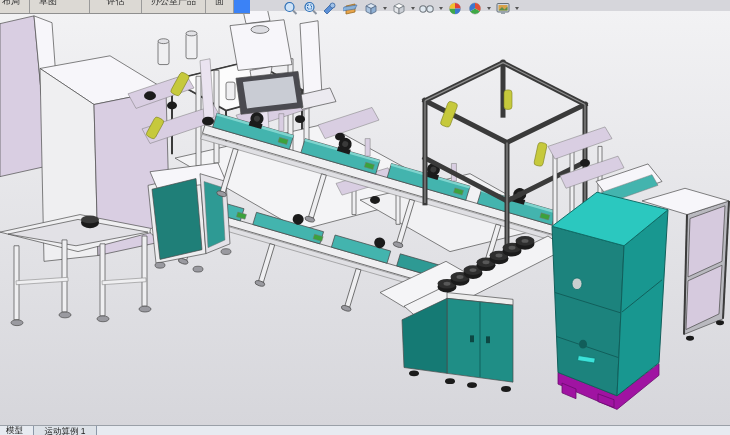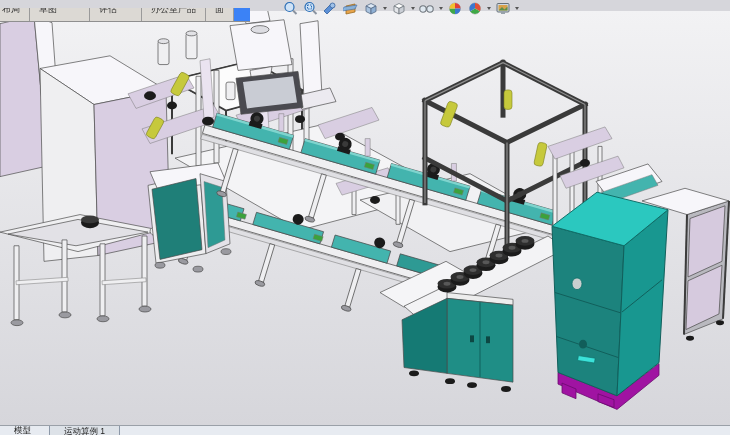--- a/index.html
+++ b/index.html
@@ -9,42 +9,42 @@
     --cabinet-teal-top:#2BC8BF; --cabinet-teal-front:#1C837D; --cabinet-teal-side:#189790;
     --bobbin-cab-front:#1F8E86; --bobbin-cab-side:#157A74; --panel-teal:#1F7F78;
     --plinth-magenta:#A013A2; --actuator-yellow:#C6C93C; --part-green:#3BA23B;
     --frame-dark:#3F3F3F; --panel-lavender:#D6CADE; --alu:#EFEFF1;
   }
   *{margin:0;padding:0;box-sizing:border-box}
   html,body{width:730px;height:435px;overflow:hidden;font-family:"Liberation Sans",sans-serif;background:#D6D6DB}
   #stage{position:relative;width:730px;height:435px}
 
   
-  #command-tabs{position:absolute;top:8px;left:0;height:14px;width:250px;background:#3b82f6;
+  #command-tabs{position:absolute;top:0;left:0;height:14px;width:250px;background:#3b82f6;
     border-bottom:1px solid #8F8F8F;display:flex;overflow:hidden}
   #command-tabs .ctab{height:18px;border-right:1px solid #9A9A9A;padding:0 9px;
     font-size:9px;color:#333;white-space:nowrap;background:#DCD9D4;display:flex;align-items:flex-start}
   #command-tabs .ctab span{margin-top:-5px;display:block}
   #command-tabs .ctab.first span{margin-left:-7px}
 
   
   #headsup{position:absolute;top:0;left:281px;height:17px;display:flex;align-items:center;gap:1px;z-index:5}
   .hicon{width:19px;height:16px;display:flex;align-items:center;justify-content:center}
   .drop{width:7px;height:16px;display:flex;align-items:center;justify-content:center}
   .drop i{display:block;width:0;height:0;border-left:2.5px solid transparent;border-right:2.5px solid transparent;border-top:3px solid #555}
 
   
   #viewport{position:absolute;top:11px;left:0;width:730px;height:414px;
     background:linear-gradient(var(--viewport-bg-top),var(--viewport-bg-bottom))}
   #viewport svg{display:block}
 
   
   #bottom-bar{position:absolute;bottom:0;left:0;width:730px;height:10px;background:#E7EBF1;
     border-top:1px solid #9AA0A8;display:flex;align-items:flex-start;overflow:hidden}
-  #bottom-bar .btab{font-size:8.5px;color:#222;padding:0 14px;white-space:nowrap;line-height:11px;margin-top:-1px}
+  #bottom-bar .btab{font-size:8.5px;color:#222;padding:0 6px;white-space:nowrap;line-height:11px;margin-top:-1px}
   #bottom-bar .btab.inactive{background:#DDE2E8;border:1px solid #8C98A8;border-bottom:none;margin-left:4px;min-width:64px;text-align:center}
 
   
   .ln{stroke:#4A4A4A;stroke-width:.7;stroke-linejoin:round}
   .thin{stroke:#777;stroke-width:.5;stroke-linejoin:round}
   .lav{fill:var(--machine-lavender)} .lavl{fill:var(--machine-lavender-light)}
   .wht{fill:var(--machine-white)} .alu{fill:var(--alu)}
   .teal{fill:var(--conveyor-teal)} .teald{fill:var(--conveyor-teal-dark)}
   .blk{fill:#1B1B1B} .grn{fill:var(--part-green)} .yel{fill:var(--actuator-yellow);stroke:#7E8220;stroke-width:.6}
 </style>
@@ -360,21 +360,21 @@
   </svg>
   </div>
 
   <div id="command-tabs">
     <div class="ctab first">
         <span>布局</span>
       </div>
     <div class="ctab" style="min-width:60px;justify-content:flex-start">
         <span>草图</span>
       </div>
-    <div class="ctab" style="min-width:52px;justify-content:flex-start">
+    <div class="ctab" style="min-width:52px;justify-content:center">
         <span>评估</span>
       </div>
     <div class="ctab">
         <span>办公室产品</span>
       </div>
     <div class="ctab">
         <span>面</span>
       </div>
   </div>
 

